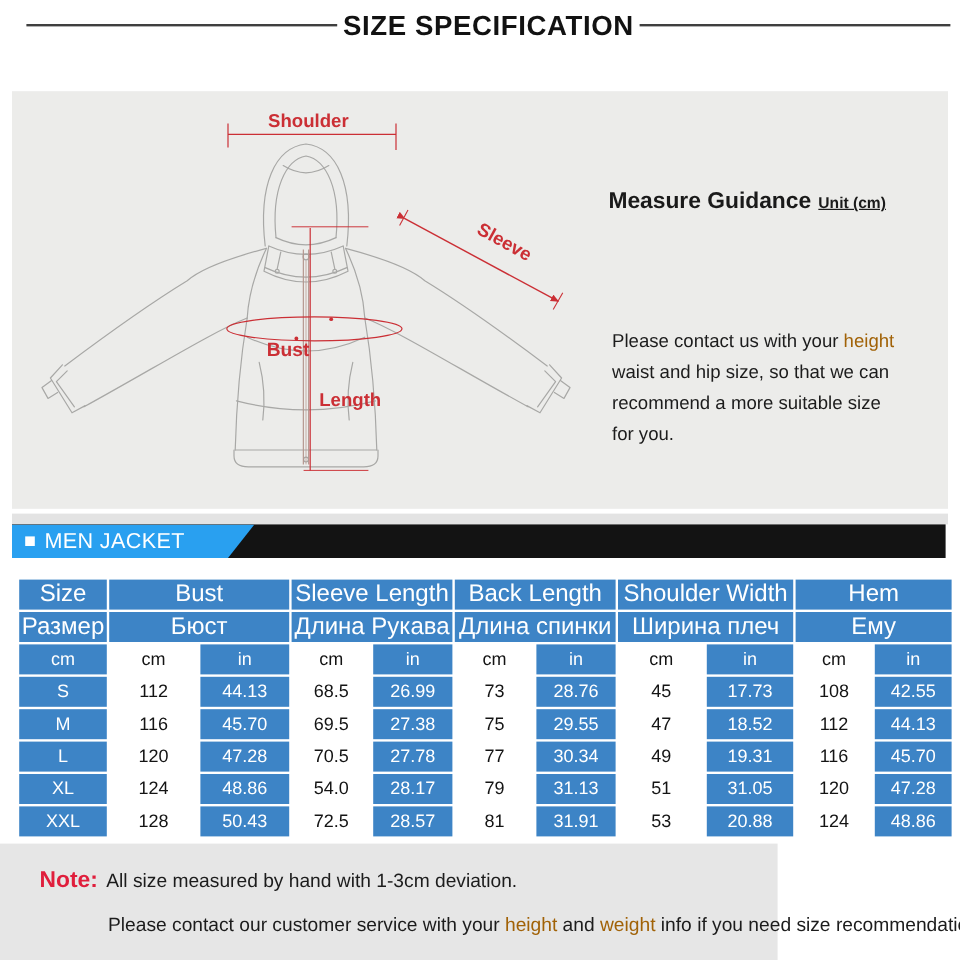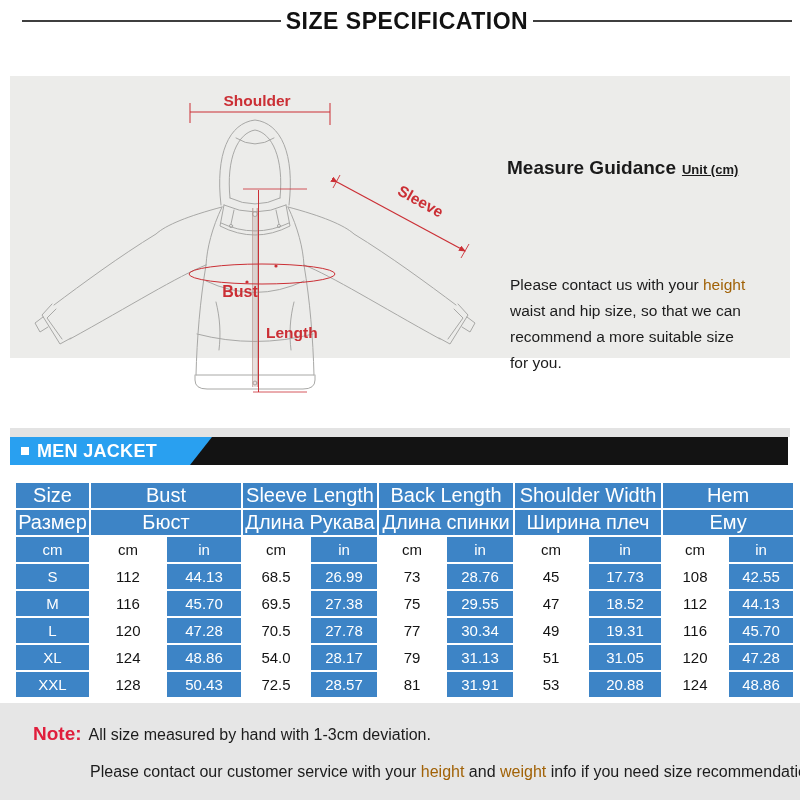--- a/index.html
+++ b/index.html
@@ -8,47 +8,47 @@
     background:#ffffff; font-family:"Liberation Sans", sans-serif;
   }
   
   .title-row { position:absolute; top:6px; left:0; right:0; height:30px; display:flex; align-items:center;margin-left:12px; }
   .title-rule { flex:1; height:2px; background:#3f3f3f; }
   .title-rule.left { margin-left:10px; }
   .title-rule.right { margin-right:8px; }
   .page-title { margin:0 5px; font-size:23px; font-weight:bold; color:#121212; letter-spacing:.5px; white-space:nowrap; }
 
   
-  .diagram-panel { position:absolute; left:10px; top:76px; width:780px; height:282px; background:#ECECEA; }
+  .diagram-panel { position:absolute; left:10px; top:76px; width:780px; height:348px; background:#ECECEA; }
   .jacket-svg { position:absolute; left:0; top:0; }
   .measure-heading { position:absolute; left:497px; top:81px; font-size:19px; font-weight:bold; color:#1a1a1a; white-space:nowrap; }
   .measure-unit { font-size:13px; font-weight:bold; margin-left:6px;text-decoration:underline; }
   .measure-para { position:absolute; left:500px; top:196px; width:290px; font-size:15.5px; color:#1c1c1c; }
   .measure-para .pline { line-height:26px; white-space:nowrap; }
   .red { color:#a16207; }
 
   
   .pre-banner-strip { position:absolute; left:10px; top:428px; width:780px; height:9px; background:#e3e3e3; }
   .banner { position:absolute; left:10px; top:437px; width:778px; height:28px; background:#131313; }
   .banner-blue { position:absolute; left:0; top:0; height:100%; width:202px; background:#29a0f0;
     clip-path:polygon(0 0,100% 0,calc(100% - 22px) 100%,0 100%); display:flex; align-items:center; }
   .banner-bullet { width:8px; height:8px; background:#fff; margin-left:11px; flex:none; }
-  .banner-label { color:#fff; font-weight:bold; font-size:18px; margin-left:8px; letter-spacing:.3px; white-space:nowrap; }
+  .banner-label { color:#fff; font-weight:normal; font-size:18px; margin-left:8px; letter-spacing:.3px; white-space:nowrap; }
 
   
   table.size-table { position:absolute; left:14px; top:481px; width:774px;
     border-collapse:separate; border-spacing:2px; table-layout:fixed; }
   table.size-table td { height:25px; text-align:center; vertical-align:middle; padding:0; overflow:hidden;
     font-size:15px; white-space:nowrap; }
   td.blue { background:#3d84c6; color:#ffffff; }
   td.white { background:#ffffff; color:#141414; }
   tr.hdr td { font-size:20px; }
 
   
-  .note-area { position:absolute; left:0; top:703px; width:800px; height:97px; background:#e6e6e6; }
+  .note-area { position:absolute; left:0; top:703px; width:648px; height:97px; background:#e6e6e6; }
   .note-line1 { position:absolute; left:33px; top:20px; font-size:16px; color:#1c1c1c; white-space:nowrap; }
   .note-label { color:#e01e3c; font-size:19px; font-weight:bold; margin-right:7px; }
   .note-line2 { position:absolute; left:90px; top:60px; font-size:16px; color:#1c1c1c; white-space:nowrap; }
 
   svg text { font-family:"Liberation Sans", sans-serif; font-weight:bold; fill:#cb2f35; }
 </style>
 </head>
 <body>
 
 <div id="root">

